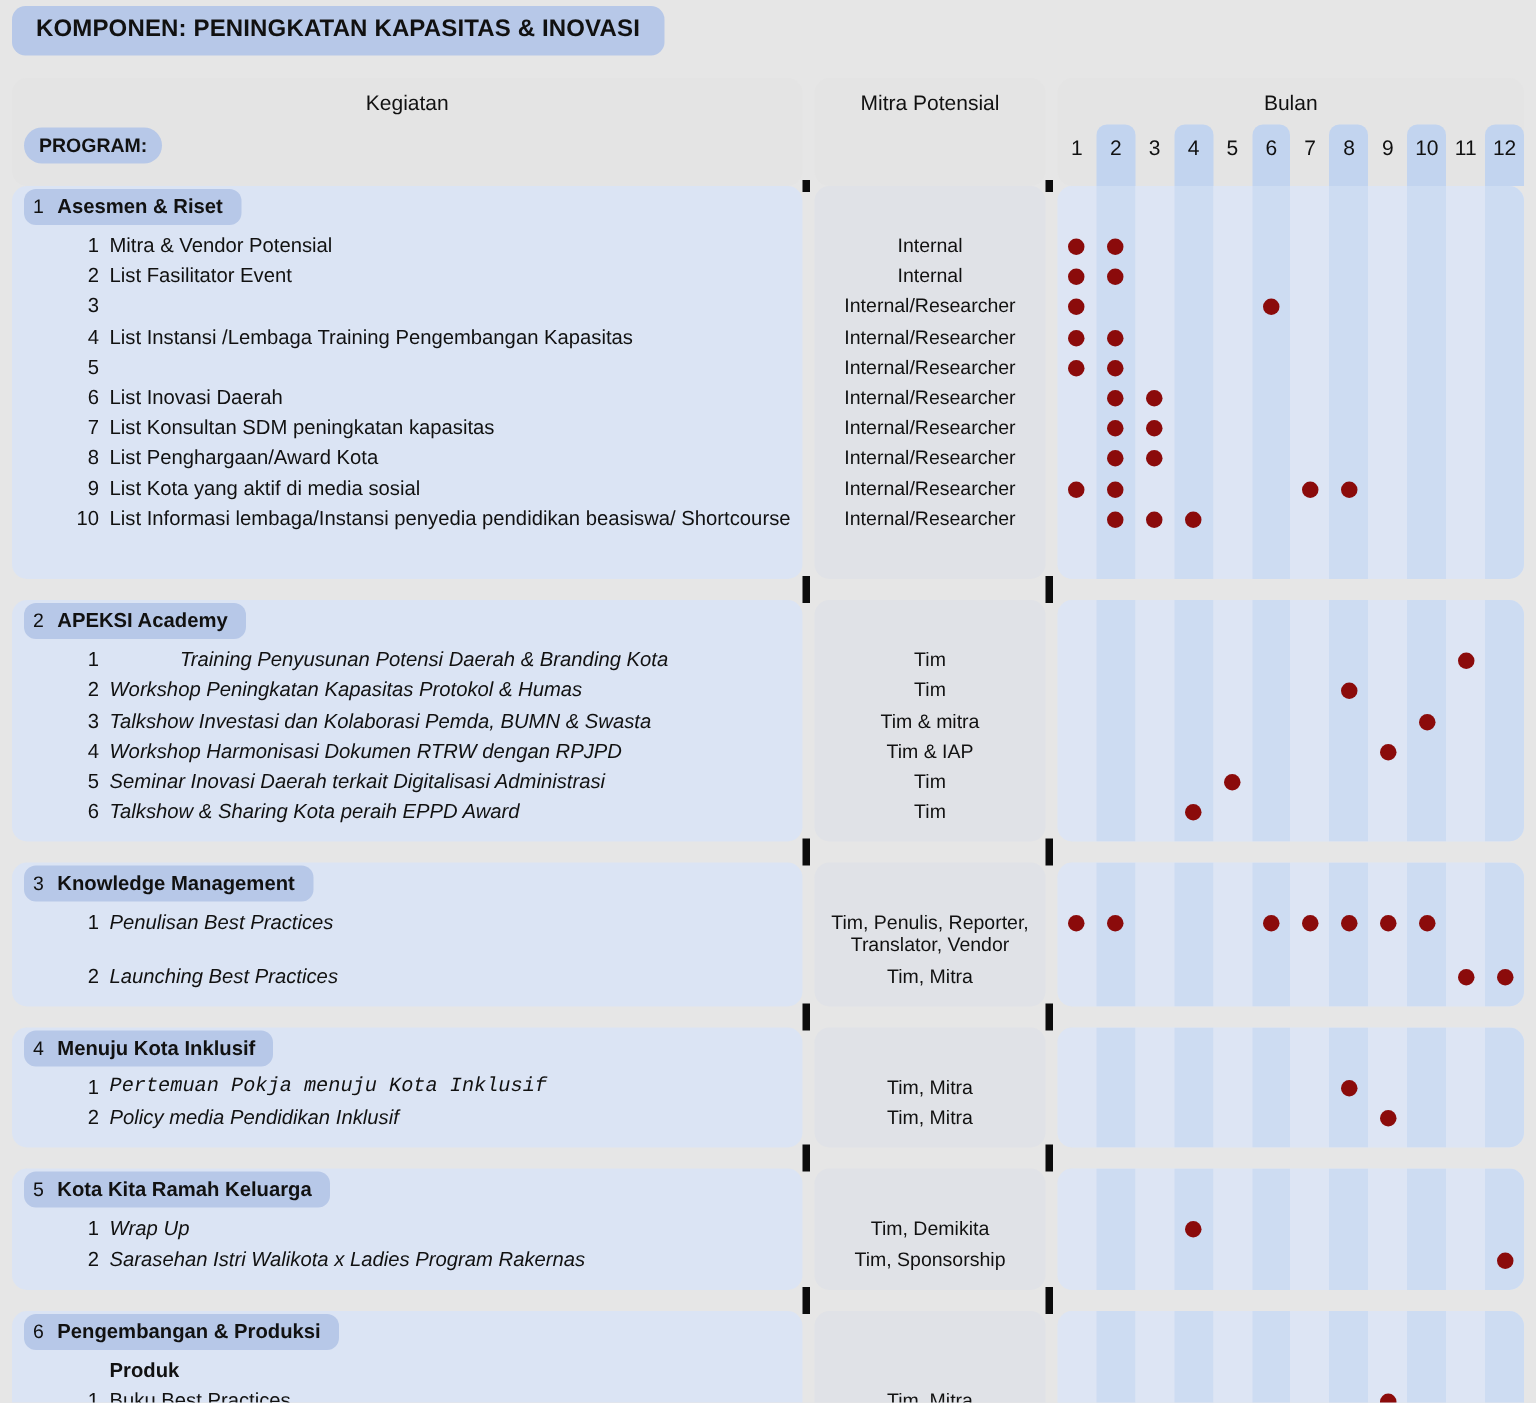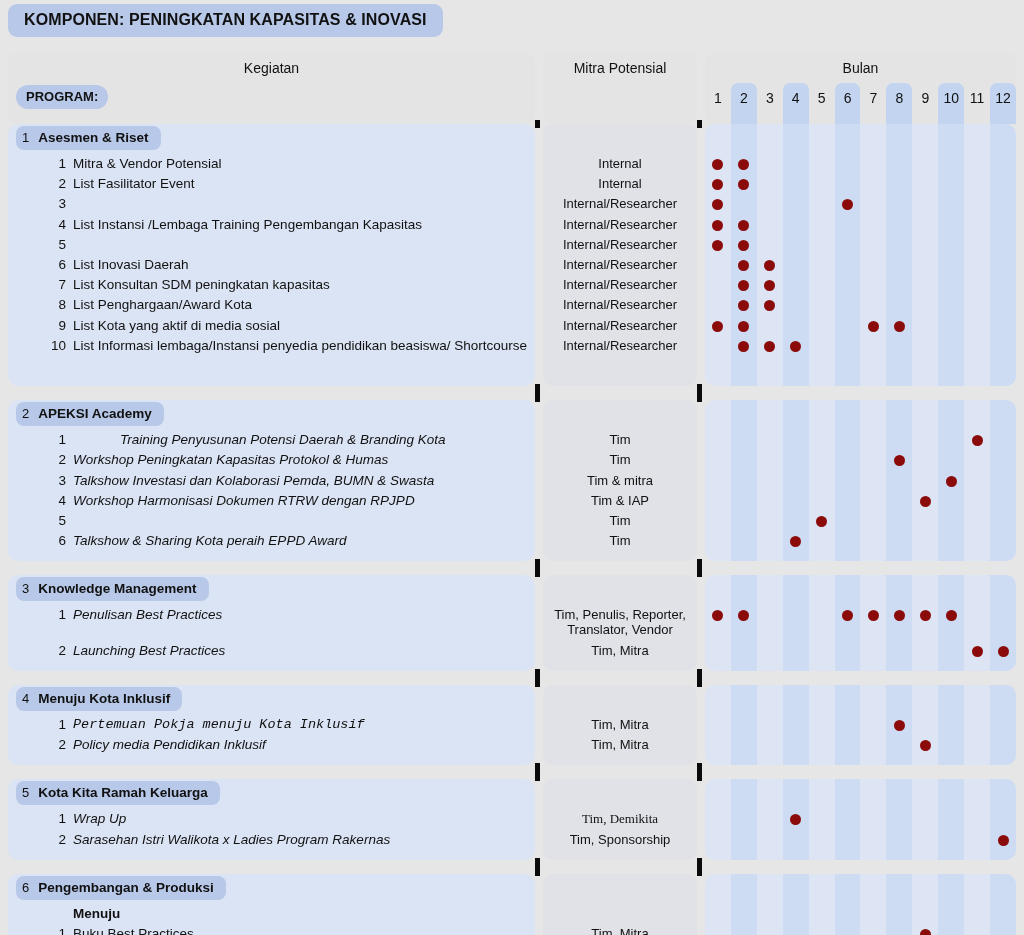--- a/index.html
+++ b/index.html
@@ -240,20 +240,21 @@
       <div class="arow ital" style="top: 72.4px;">
         <div class="idx">3</div>
         <div class="txt" style="max-width: 455px;">Talkshow Investasi dan Kolaborasi Pemda, BUMN &amp; Swasta</div>
       </div>
       <div class="arow ital" style="top: 92.6px;">
         <div class="idx">4</div>
         <div class="txt" style="max-width: 455px;">Workshop  Harmonisasi Dokumen RTRW dengan RPJPD</div>
       </div>
       <div class="arow ital" style="top: 112.8px;">
         <div class="idx">5</div>
+        <div class="txt" style="max-width: 455px;"> Seminar Inovasi Daerah terkait Digitalisasi Administrasi</div>
       </div>
       <div class="arow ital" style="top: 133px;">
         <div class="idx">6</div>
         <div class="txt" style="max-width: 455px;">Talkshow &amp; Sharing Kota peraih EPPD Award</div>
       </div>
     </div>
     <div class="panel partner sec-par" style="top: 400.2px; height: 161.2px;">
       <div class="pcell" style="top: 32px;">Tim</div>
       <div class="pcell" style="top: 52.2px;">Tim</div>
       <div class="pcell" style="top: 72.4px;">Tim &amp; mitra</div>
@@ -376,21 +377,21 @@
       <div class="arow ital" style="top: 32px;">
         <div class="idx">1</div>
         <div class="txt" style="max-width: 455px;">Wrap Up</div>
       </div>
       <div class="arow ital" style="top: 52.2px;">
         <div class="idx">2</div>
         <div class="txt" style="max-width: 455px;">Sarasehan Istri Walikota x Ladies Program Rakernas</div>
       </div>
     </div>
     <div class="panel partner sec-par" style="top: 779.4px; height: 80.4px;">
-      <div class="pcell" style="top: 32px; font-family: Liberation Serif, serif;">Tim, Demikita</div>
+      <div class="pcell" style="top: 32px;">Tim, Demikita</div>
       <div class="pcell" style="top: 52.2px;">Tim, Sponsorship</div>
     </div>
     <div class="panel months sec-mon" style="top: 779.4px; height: 80.4px;">
       <div class="mcols">
         <div class="mcol plain" style="left: 0px;"></div>
         <div class="mcol shade" style="left: 25.92px;"></div>
         <div class="mcol plain" style="left: 51.84px;"></div>
         <div class="mcol shade" style="left: 77.76px;"></div>
         <div class="mcol plain" style="left: 103.68px;"></div>
         <div class="mcol shade" style="left: 129.6px;"></div>
@@ -406,21 +407,21 @@
     </div>
     <div class="sep" style="left: 535px; top: 857.8px; height: 18px;"></div>
     <div class="sep" style="left: 697px; top: 857.8px; height: 18px;"></div>
     <div class="panel activity sec-act" style="top: 873.8px; height: 120.8px;">
       <div class="sec-pill" style="top: 2px;">
         <span class="num">6</span>
         <span class="ttl">Pengembangan &amp; Produksi</span>
       </div>
       <div class="arow bold" style="top: 32px;">
         <div class="idx"></div>
-        <div class="txt" style="max-width: 455px;">Menuju</div>
+        <div class="txt" style="max-width: 455px;">Produk</div>
       </div>
       <div class="arow" style="top: 52.2px;">
         <div class="idx">1</div>
         <div class="txt" style="max-width: 455px;">Buku Best Practices</div>
       </div>
     </div>
     <div class="panel partner sec-par" style="top: 873.8px; height: 120.8px;">
       <div class="pcell" style="top: 52.2px;">Tim, Mitra</div>
     </div>
     <div class="panel months sec-mon" style="top: 873.8px; height: 120.8px;">

